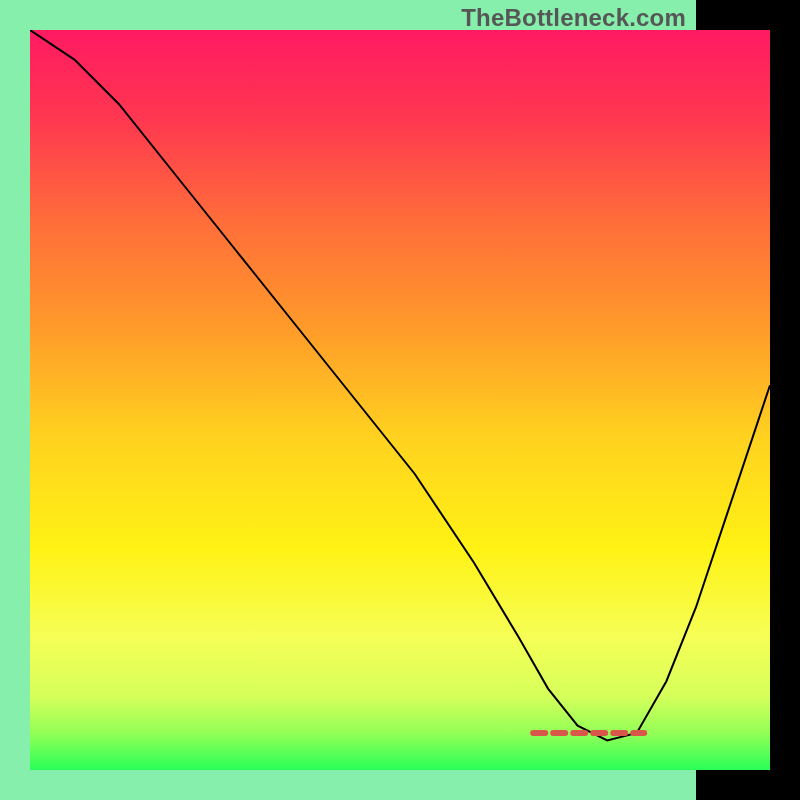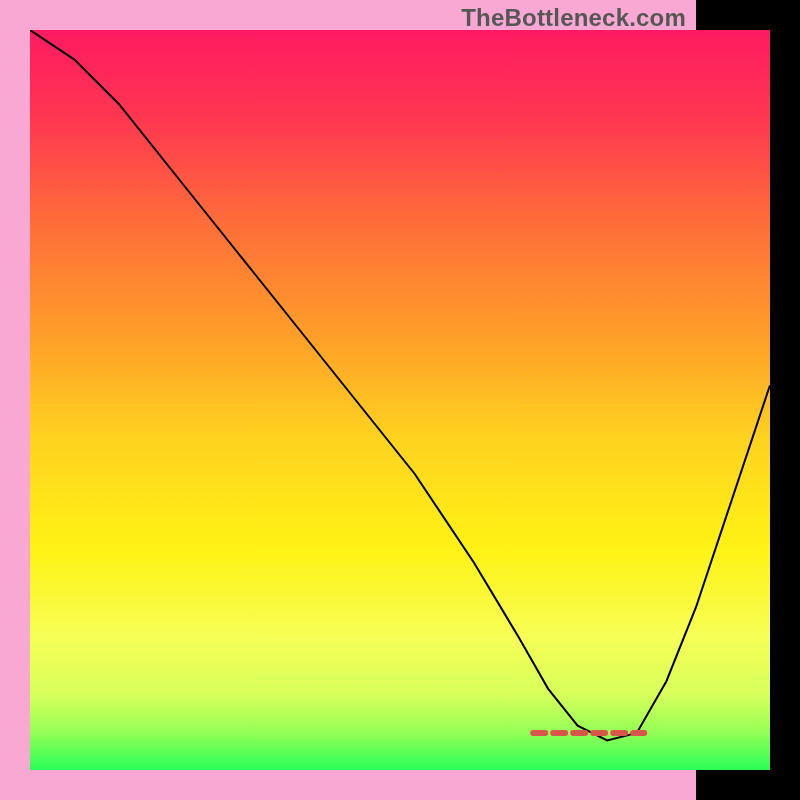--- a/index.html
+++ b/index.html
@@ -7,21 +7,21 @@
     padding: 0;
     width: 800px;
     height: 800px;
     background: #000;
     font-family: Arial, Helvetica, sans-serif;
   }
   .frame {
     position: relative;
     width: 696px;
     height: 800px;
-    background: #f9a8d4;
+    background: #86efac;
   }
   .watermark {
     position: absolute;
     top: 4px;
     right: 10px;
     color: #565656;
     font-size: 24px;
     font-weight: bold;
     letter-spacing: 0.2px;
     z-index: 10;

